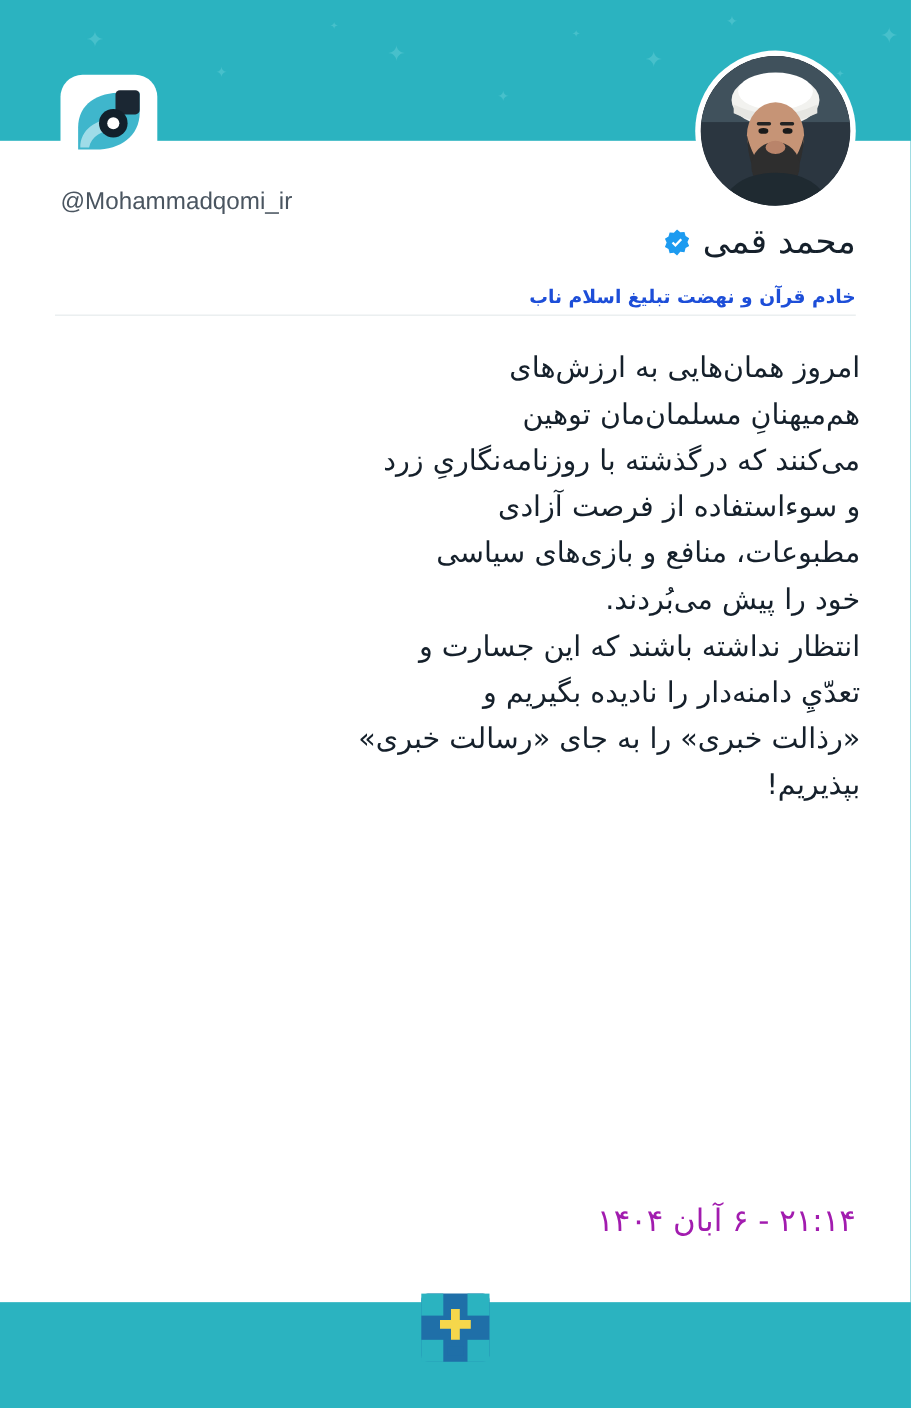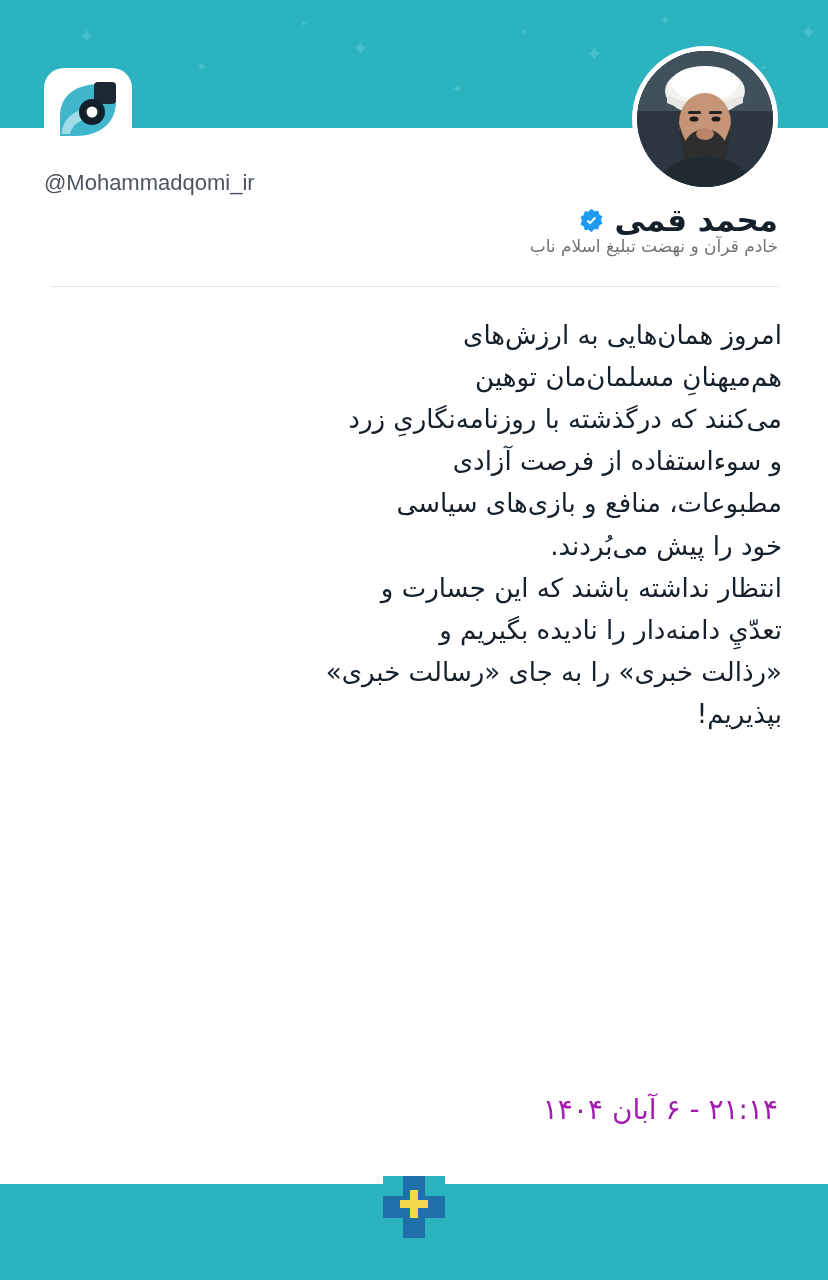--- a/index.html
+++ b/index.html
@@ -80,44 +80,45 @@
     position: absolute;
     top: 74px;
     right: 50px;
     display: flex;
     align-items: center;
     gap: 10px;
     direction: rtl;
   }
   .display-name {
     font-size: 31px;
-    font-weight: bold;
+    font-weight: normal;
     color: #15202b;
     letter-spacing: 0;
     text-align: right;
   }
   .verified {
     width: 27px;
     height: 27px;
     flex: 0 0 27px;
   }
 
   .bio {
     position: absolute;
-    top: 108px;
+    top: 132px;
     right: 50px;
     font-size: 17px;
-    color: #737373;
+    color: #1d4ed8;
     direction: rtl;
+    font-weight: bold;
   }
 
   
   .brand {
     position: absolute;
-    left: 44px;
+    left: 55px;
     top: -60px;
     width: 300px;
     text-align: left;
     direction: ltr;
   }
   .brand-logo {
     width: 88px;
     height: 88px;
     border-radius: 20px;
     background: #ffffff;

